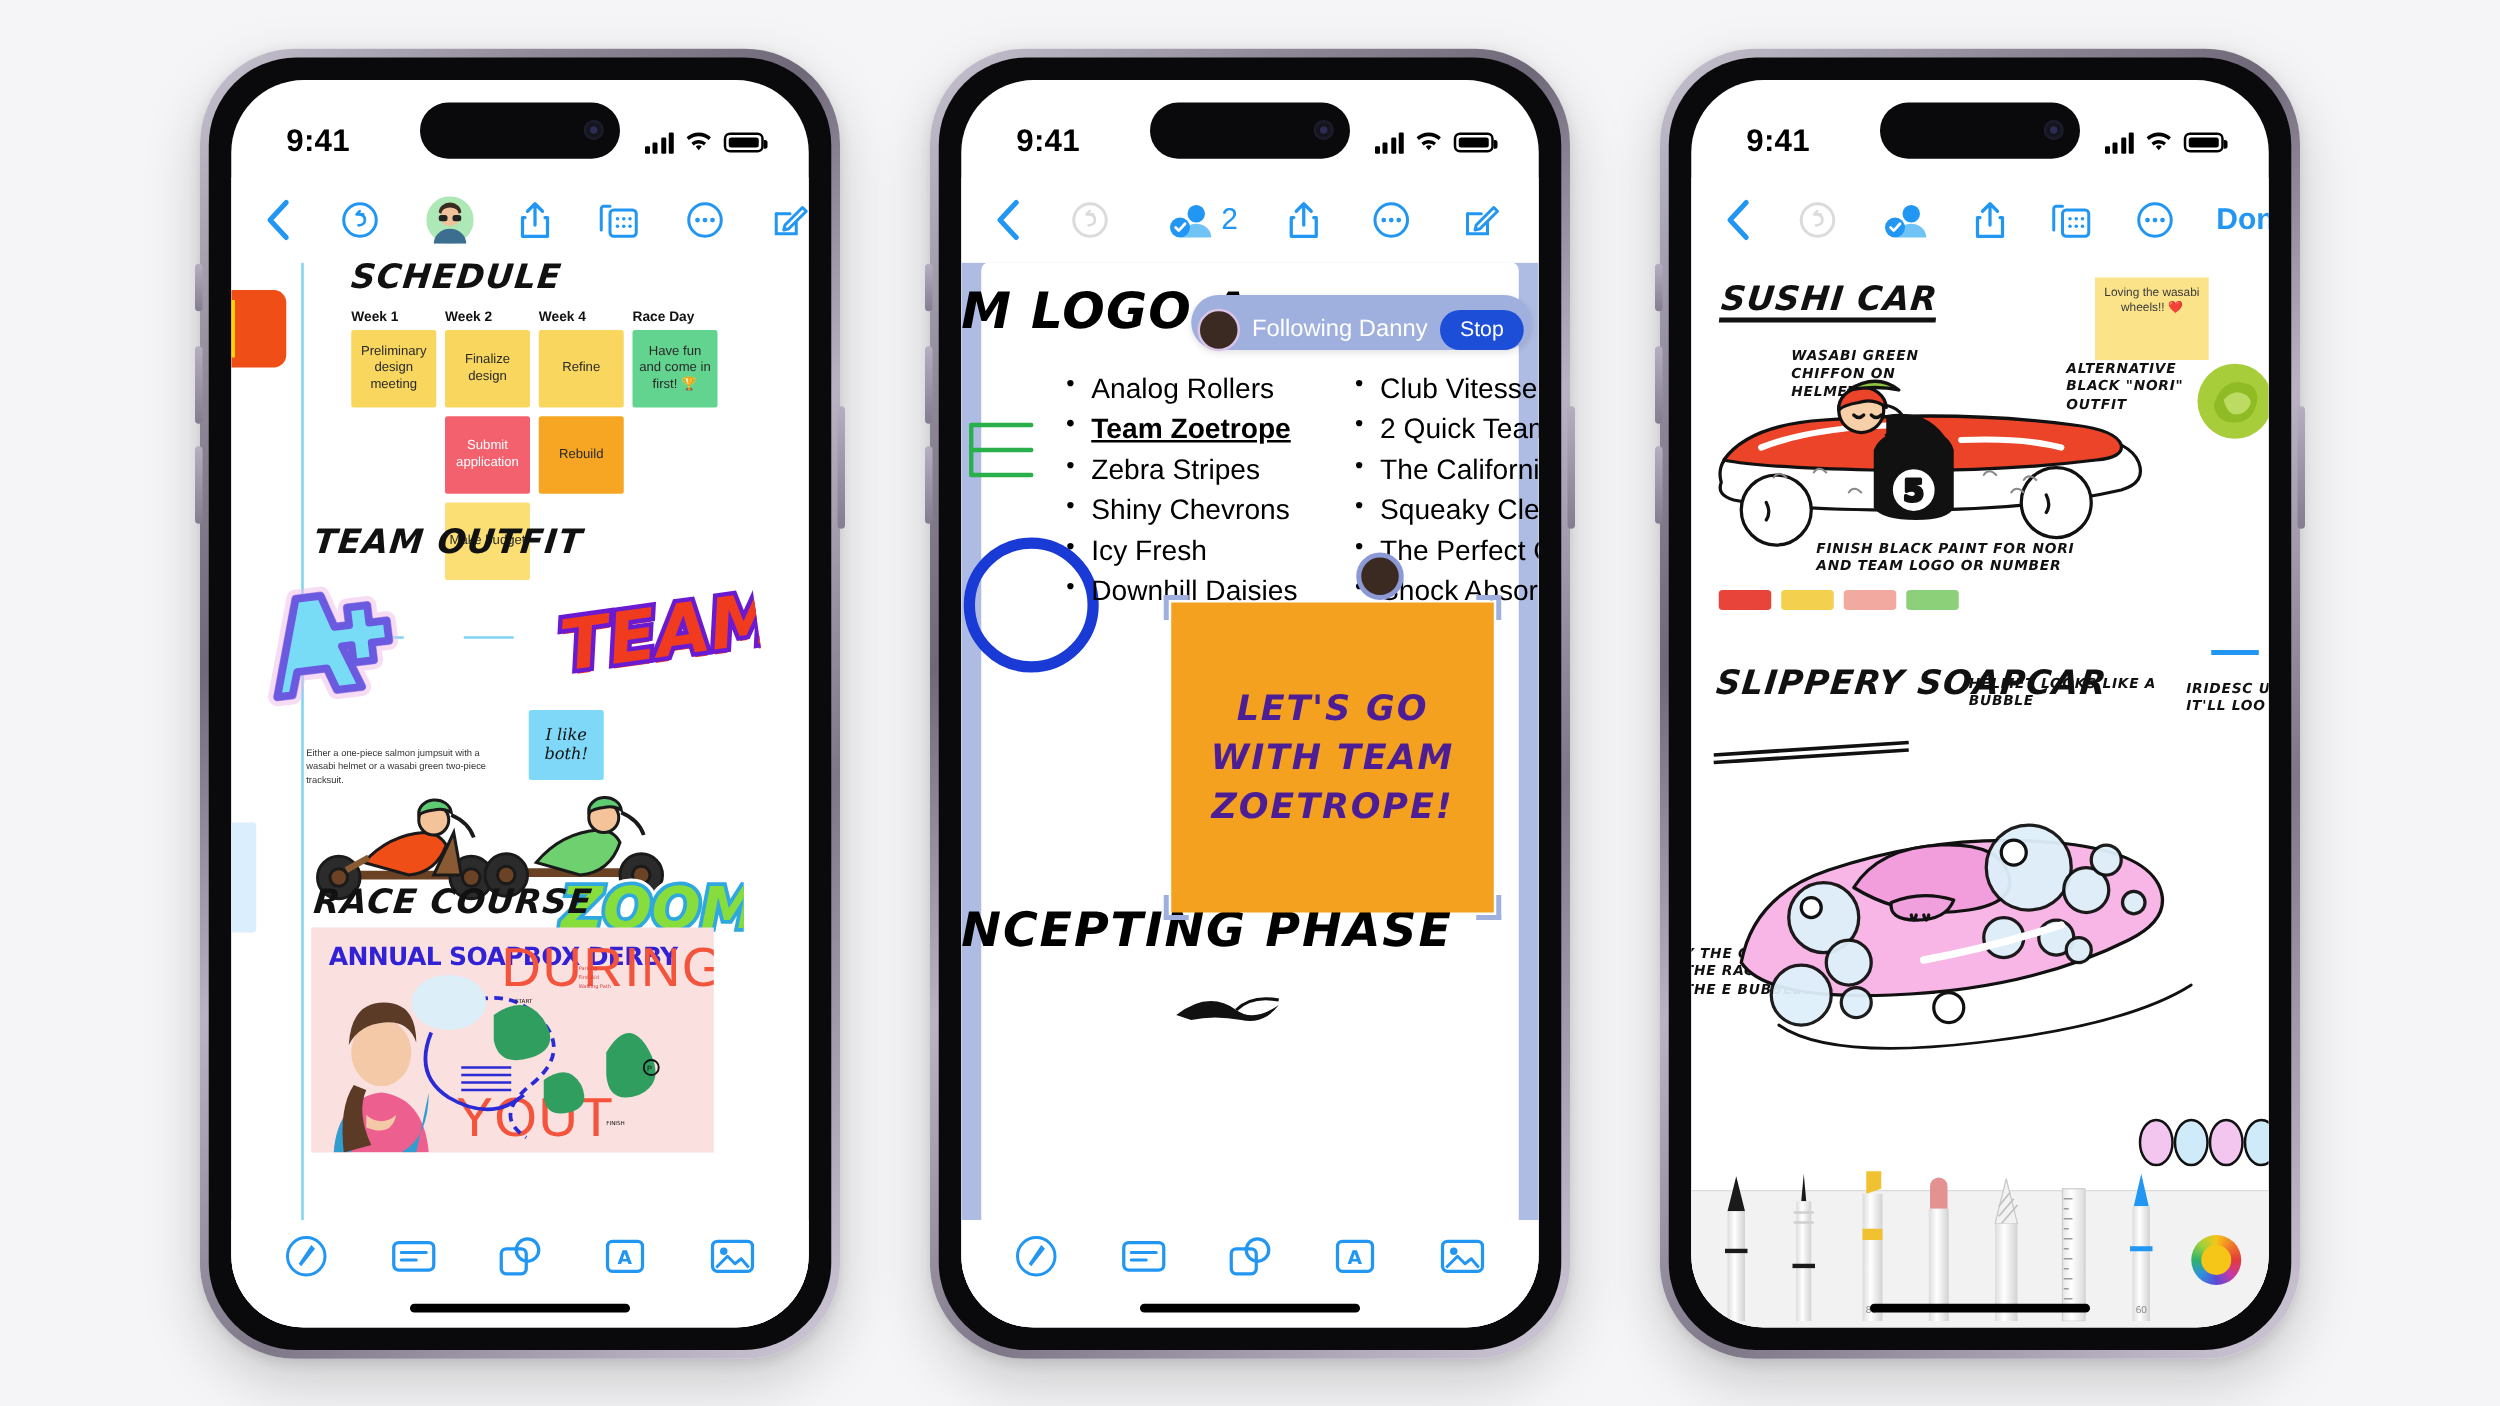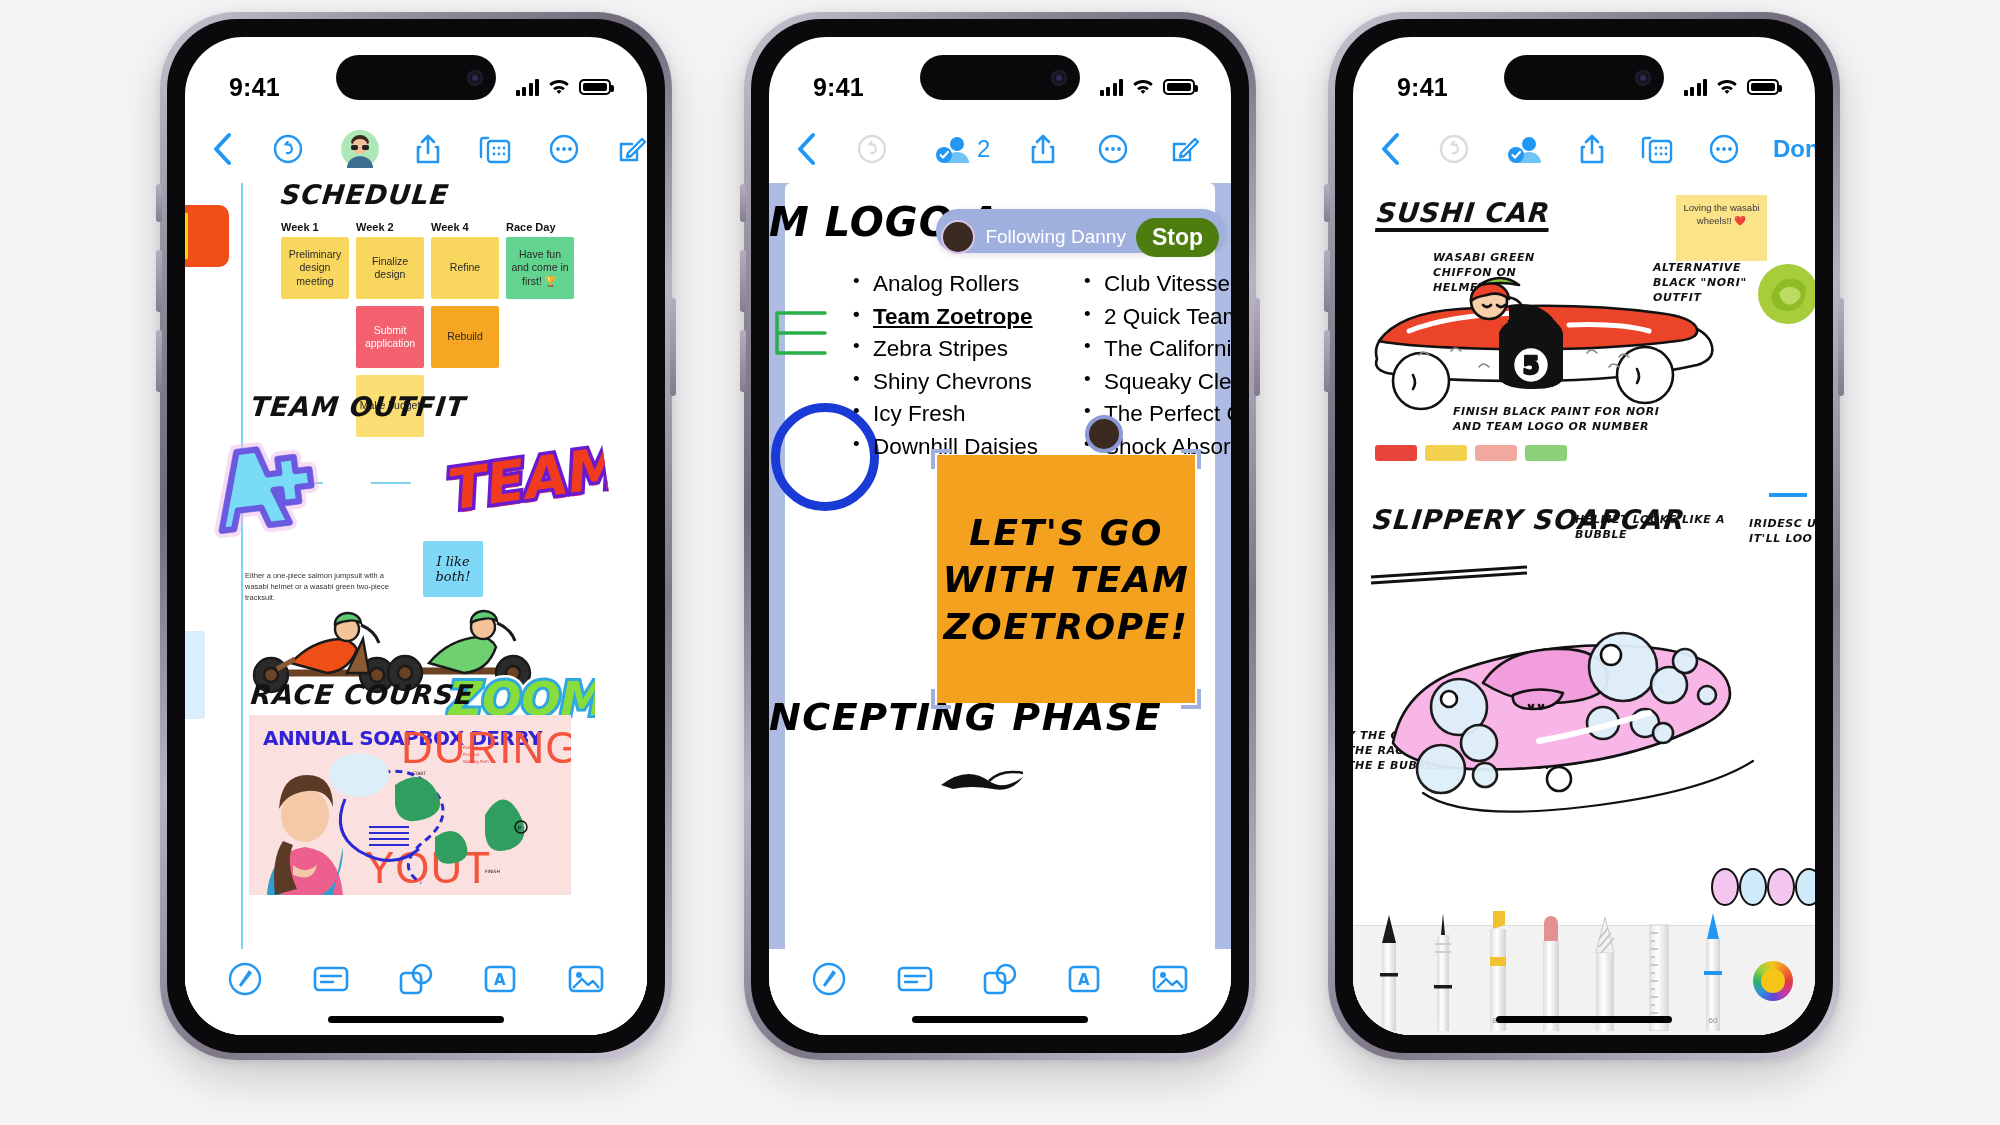--- a/index.html
+++ b/index.html
@@ -2,21 +2,21 @@
 <html><head>
 <meta charset="utf-8">
 <style>
   * { box-sizing: border-box; margin: 0; padding: 0; }
   html, body { width: 2000px; height: 1125px; overflow: hidden; }
   body {
     background: #f5f5f7;
     font-family: "Liberation Sans", sans-serif;
     position: relative;
   }
-  .stage { position: absolute; inset: 0; display: flex; align-items: flex-start; justify-content: center; gap: 72px; margin-top: 12px; }
+  .stage { position: absolute; inset: 0; display: flex; align-items: center; justify-content: center; gap: 72px; }
 
   
   .phone { position: relative; width: 512px; height: 1048px; flex: 0 0 auto; }
   .phone-frame {
     position: absolute; inset: 0;
     border-radius: 76px;
     background: linear-gradient(135deg,#c9c4d2 0%,#8e8897 18%,#6e6878 32%,#b9b3c3 50%,#7d7787 70%,#a9a3b4 86%,#cfc9d8 100%);
     padding: 7px;
     box-shadow: 0 18px 46px rgba(0,0,0,.18), 0 3px 10px rgba(0,0,0,.10);
   }
@@ -117,34 +117,34 @@
   
   .doc-bg2 { position:absolute; inset:0; background:#aebbe2; }
   .doc-page2 { position:absolute; left:16px; right:16px; top:0; bottom:64px; background:#fff; border-radius:6px; }
   .logo-head { position:absolute; left:-16px; top:16px; font-size:40px; font-weight:800; font-style:italic; letter-spacing:1px; white-space:nowrap; font-family:"DejaVu Sans",sans-serif; }
   .follow-pill {
     position:absolute; right:6px; top:26px; height:44px; background:#9fb0de; border-radius:24px;
     display:flex; align-items:center; gap:10px; padding:16px 6px 4px 5px; z-index:12; box-shadow:0 2px 6px rgba(0,0,0,.12);
   }
   .follow-av { width:34px; height:34px; border-radius:50%; background:#3b2a22; border:2px solid #d9c4e8; }
   .follow-txt { color:#fff; font-size:19px; font-weight:500; white-space:nowrap; }
-  .stop-btn { background:#4d7c0f; color:#fff; font-size:23px; font-weight:700; border-radius:20px; padding:6px 16px; cursor:pointer; }
+  .stop-btn { background:#1d4ed8; color:#fff; font-size:17px; font-weight:400; border-radius:20px; padding:6px 16px; cursor:pointer; }
 
   .bullets { position:absolute; top:88px; left:66px; right:8px; display:flex; gap:44px; }
   .bcol { display:flex; flex-direction:column; gap:6.5px; }
   .bitem { font-size:22.5px; color:#000; white-space:nowrap; position:relative; padding-left:22px; }
   .bitem::before { content:"\2022"; position:absolute; left:2px; top:-1px; font-size:19px; }
   .bitem.sel { font-weight:700; text-decoration:underline; }
 
   .cursor-av { position:absolute; left:300px; top:232px; width:38px; height:38px; border-radius:50%; background:#3b2a22; border:4px solid #8b9ad6; z-index:14; }
   .postit {
     position:absolute; left:152px; top:272px; width:258px; height:248px; background:#f4a11f; z-index:10;
     display:flex; flex-direction:column; align-items:center; justify-content:center; gap:6px;
   }
-  .postit-line { font-size:36px; font-weight:600; font-style:italic; letter-spacing:1.5px; color:#000000; font-family:"DejaVu Sans",sans-serif; }
+  .postit-line { font-size:28px; font-weight:600; font-style:italic; letter-spacing:1.5px; color:#4c1d95; font-family:"DejaVu Sans",sans-serif; }
   .selhandle { position:absolute; width:20px; height:20px; border:4px solid #9fb0de; z-index:13; }
   .sh-tl{border-right:none;border-bottom:none;} .sh-tr{border-left:none;border-bottom:none;}
   .sh-bl{border-right:none;border-top:none;} .sh-br{border-left:none;border-top:none;}
 
   .blue-helmet { position:absolute; left:-14px; top:220px; width:108px; height:108px; border:9px solid #1a3ad6; border-radius:50%; }
   .green-lines { position:absolute; left:-12px; top:120px; width:56px; height:60px; }
   .concepting { position:absolute; left:-16px; top:512px; font-size:38px; font-weight:800; font-style:italic; letter-spacing:1.5px; white-space:nowrap; font-family:"DejaVu Sans",sans-serif; }
 
   
   .yellow-note3 { position:absolute; right:48px; top:12px; width:91px; height:66px; background:#fbe38a; padding:7px 5px;

